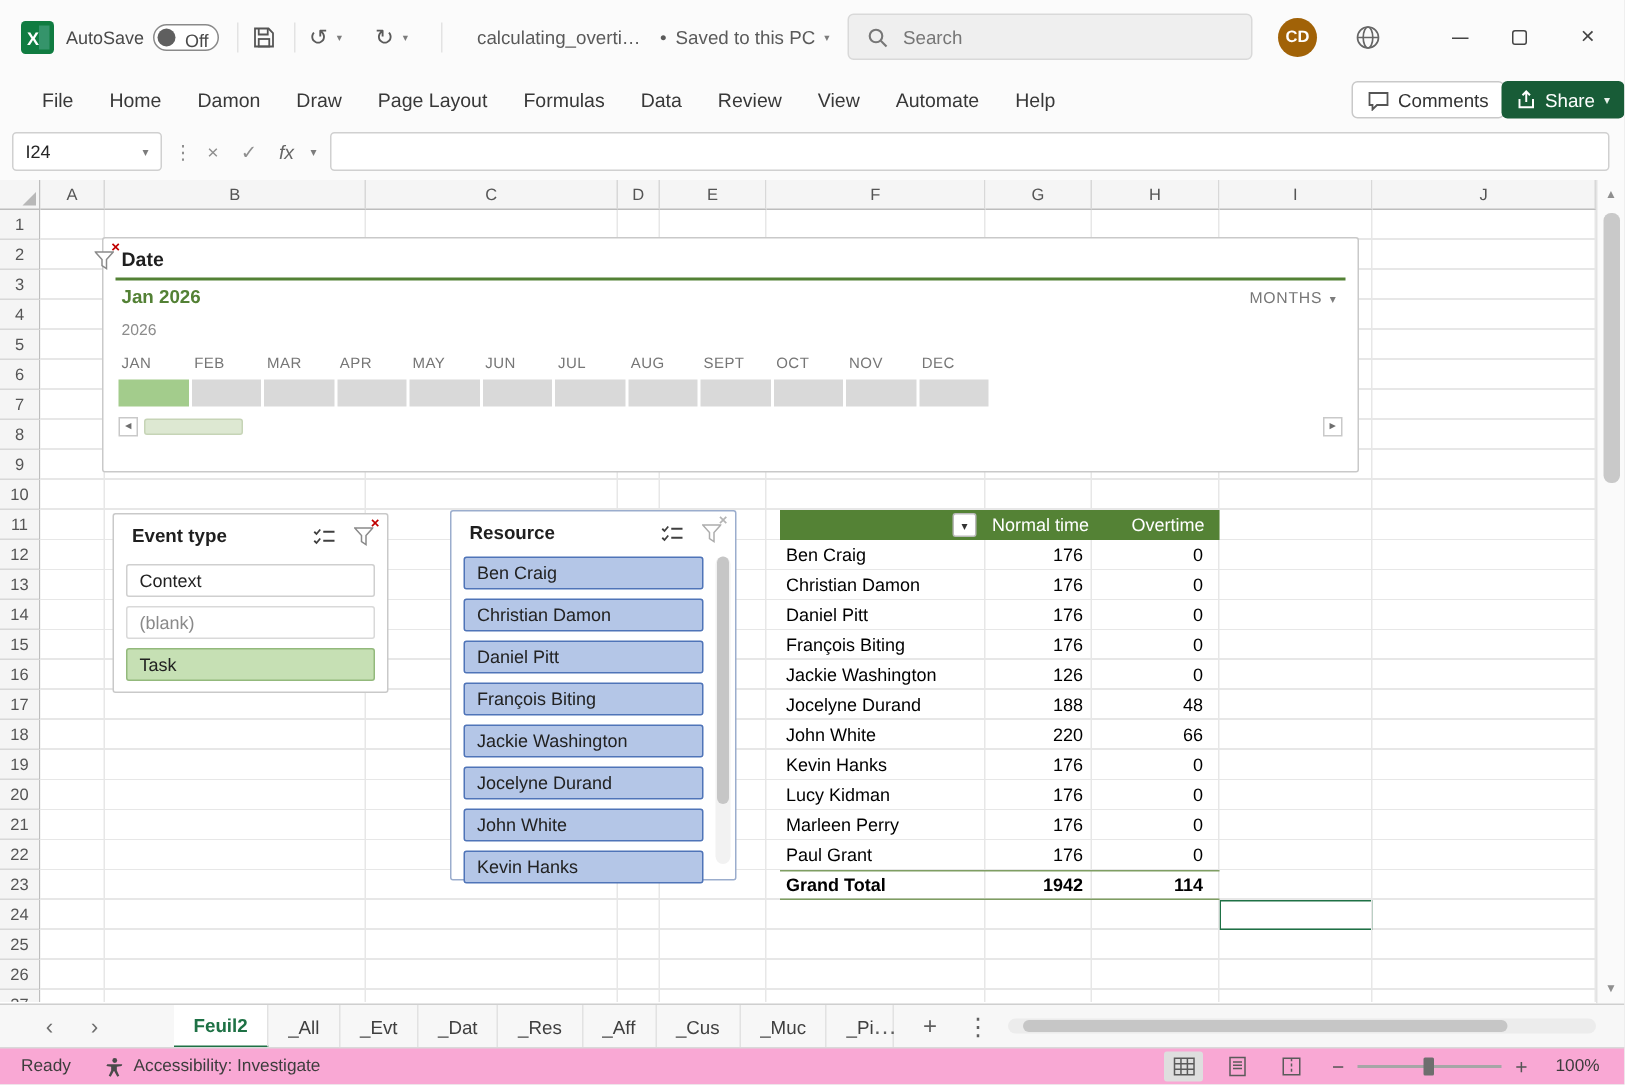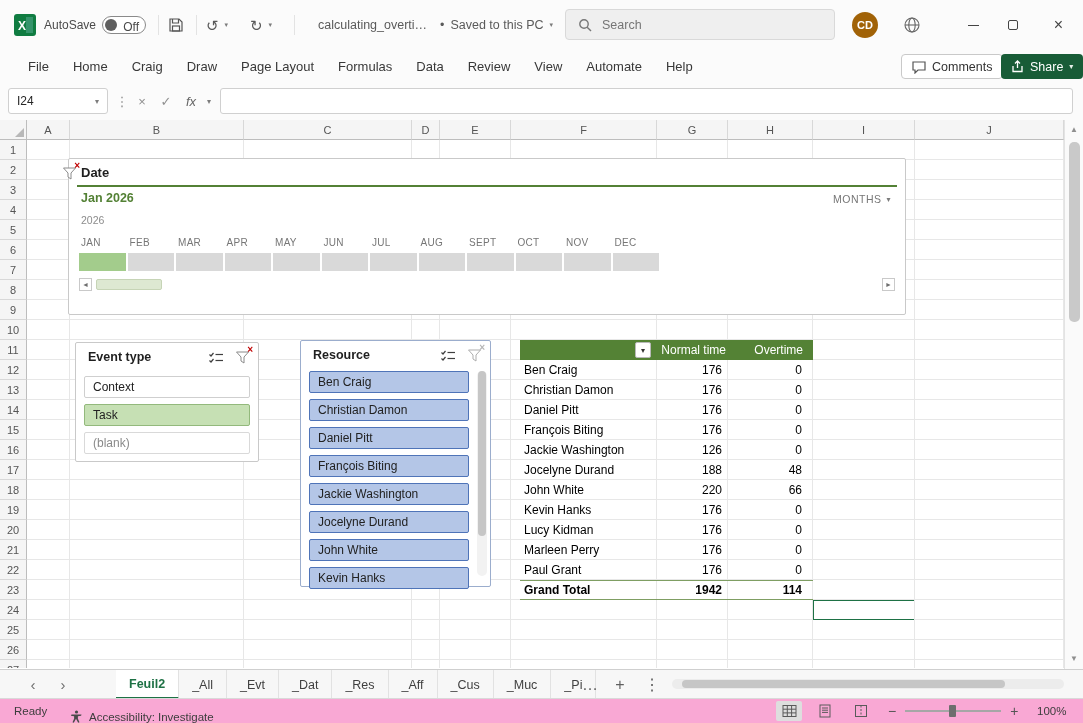--- a/index.html
+++ b/index.html
@@ -110,21 +110,21 @@
   .sheet-tabs{position:absolute;left:116px;top:0;height:29px;display:flex}
   .sheet-tab{padding:0 13px;font-size:12.5px;color:#3f3f3f;display:flex;align-items:center;border-right:1px solid #e2e2e2;white-space:nowrap}
   .sheet-tab.active{background:#fff;color:#1e7145;font-weight:bold;border-bottom:2.5px solid #1e7145}
   .tab-extra{position:absolute;top:0;height:29px;display:flex;align-items:center;justify-content:center;color:#5f5f5f;width:24px}
   .hscroll{position:absolute;left:672px;top:9px;width:392px;height:10px;background:#ececec;border-radius:5px}
   .hthumb{position:absolute;left:10px;top:1px;width:323px;height:8px;background:#c6c6c6;border-radius:4px}
 
   
   .statusbar{position:absolute;left:0;top:698px;width:100%;height:25px;background:#f9a8d4;border-top:1px solid #d9d9d9;font-size:11.5px;color:#3d3d3d}
   .sb-mode{position:absolute;left:14px;top:0;height:24px;display:flex;align-items:center}
-  .sb-acc{position:absolute;left:70px;top:0;height:24px;display:flex;align-items:flex-end;gap:6px}
+  .sb-acc{position:absolute;left:70px;top:0;height:24px;display:flex;align-items:center;gap:6px}
   .view-btns{position:absolute;left:776px;top:0;height:24px;display:flex;align-items:center;gap:10px}
   .view-btn{width:26px;height:20px;display:flex;align-items:center;justify-content:center;border-radius:2px}
   .view-btn.active{background:#dedede}
   .zoom{position:absolute;left:888px;top:0;height:24px;display:flex;align-items:center;gap:9px;color:#555}
   .zoom-track{position:relative;width:96px;height:2px;background:#a6a6a6}
   .zoom-notch{position:absolute;left:47px;top:-3px;width:1px;height:8px;background:#a6a6a6}
   .zoom-knob{position:absolute;left:44px;top:-5px;width:7px;height:12px;background:#6e6e6e;border-radius:1px}
   .zoom-pct{position:absolute;left:1037px;top:0;height:24px;display:flex;align-items:center}
 </style>
 </head>
@@ -197,21 +197,21 @@
         <span class="max-glyph"></span>
       </div>
     <div class="win-btn" style="left:1036px;width:45px">
         <span class="close-glyph">×</span>
       </div>
   </div>
 
   <div class="ribbon">
       <div class="ribbon-tab">File</div>
       <div class="ribbon-tab">Home</div>
-      <div class="ribbon-tab">Craig</div>
+      <div class="ribbon-tab">Damon</div>
       <div class="ribbon-tab">Draw</div>
       <div class="ribbon-tab">Page Layout</div>
       <div class="ribbon-tab">Formulas</div>
       <div class="ribbon-tab">Data</div>
       <div class="ribbon-tab">Review</div>
       <div class="ribbon-tab">View</div>
       <div class="ribbon-tab">Automate</div>
       <div class="ribbon-tab">Help</div>
     </div>
   <div class="comments-btn">
@@ -377,22 +377,22 @@
       </span>
       <span class="icon-btn">
         <svg width="13" height="13" viewBox="0 0 13 13">
             <path d="M.5 1 h12 l-4.5 5 v6 l-3-2 v-4 z" fill="#fff" stroke="#8a8a8a"></path>
           </svg>
         <span class="filter-x">×</span>
       </span>
     </div>
     <div class="event-items">
         <div class="slicer-item">Context</div>
+        <div class="slicer-item muted">(blank)</div>
         <div class="slicer-item sel" style="background: rgb(198, 224, 180);">Task</div>
-        <div class="slicer-item muted">(blank)</div>
       </div>
   </div>
 
   <div class="card resource-slicer">
     <div class="slicer-hdr">Resource</div>
     <div class="slicer-icons">
       <span class="icon-btn">
         <svg width="16" height="14" viewBox="0 0 16 14" fill="none" stroke="#3f3f3f" stroke-width="1.2">
             <path d="M1.5 3.5 l1.5 1.5 2.5-3"></path>
             <line x1="7.5" y1="3.5" x2="15" y2="3.5"></line>

